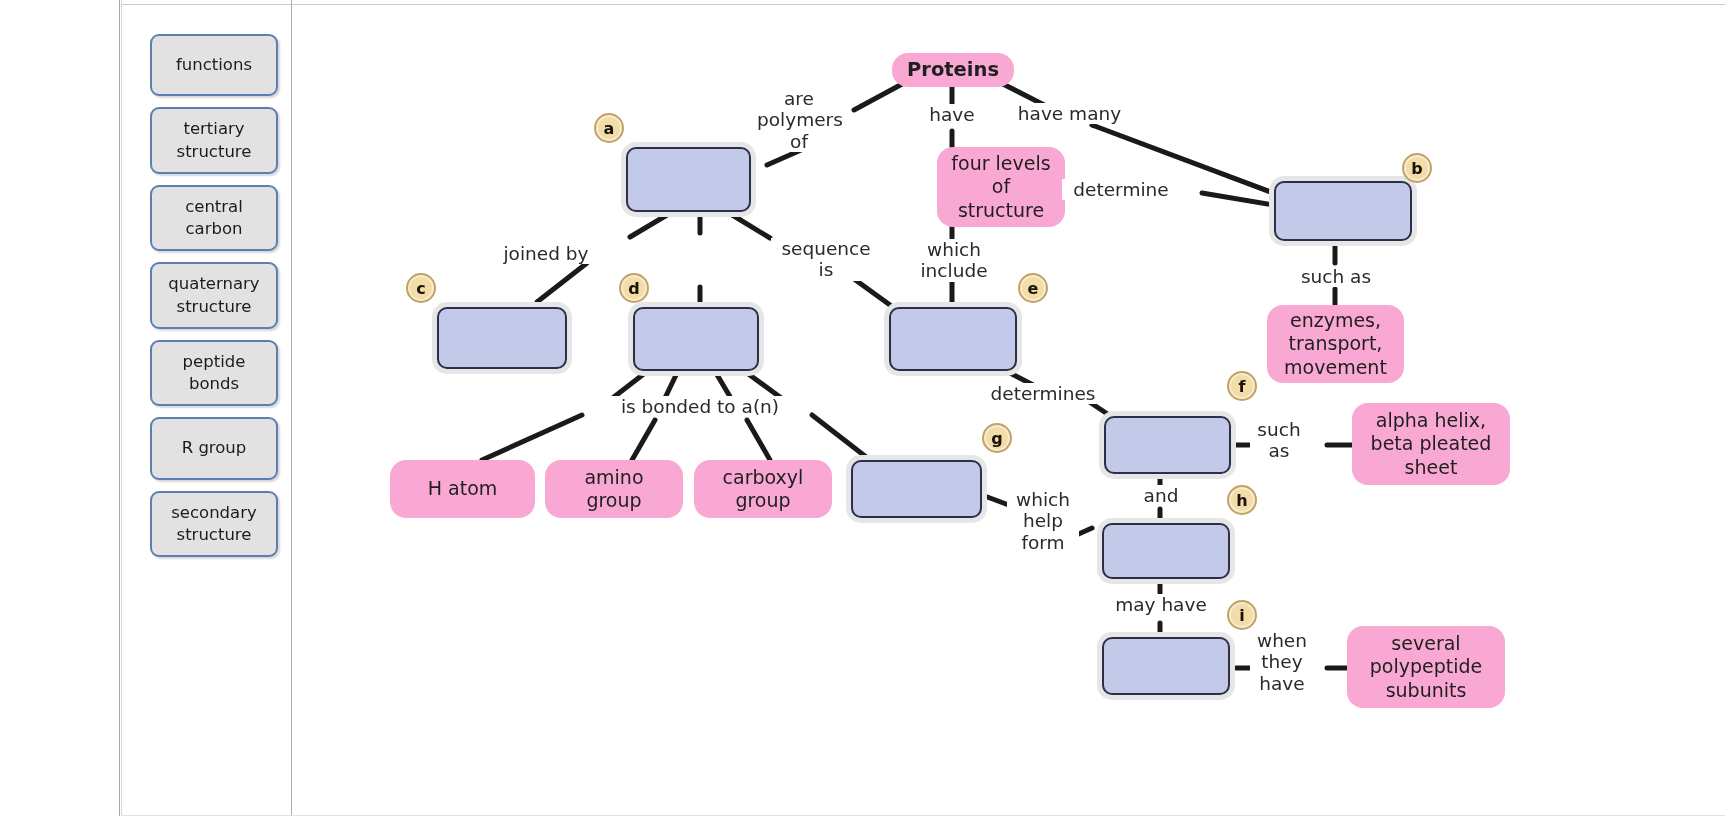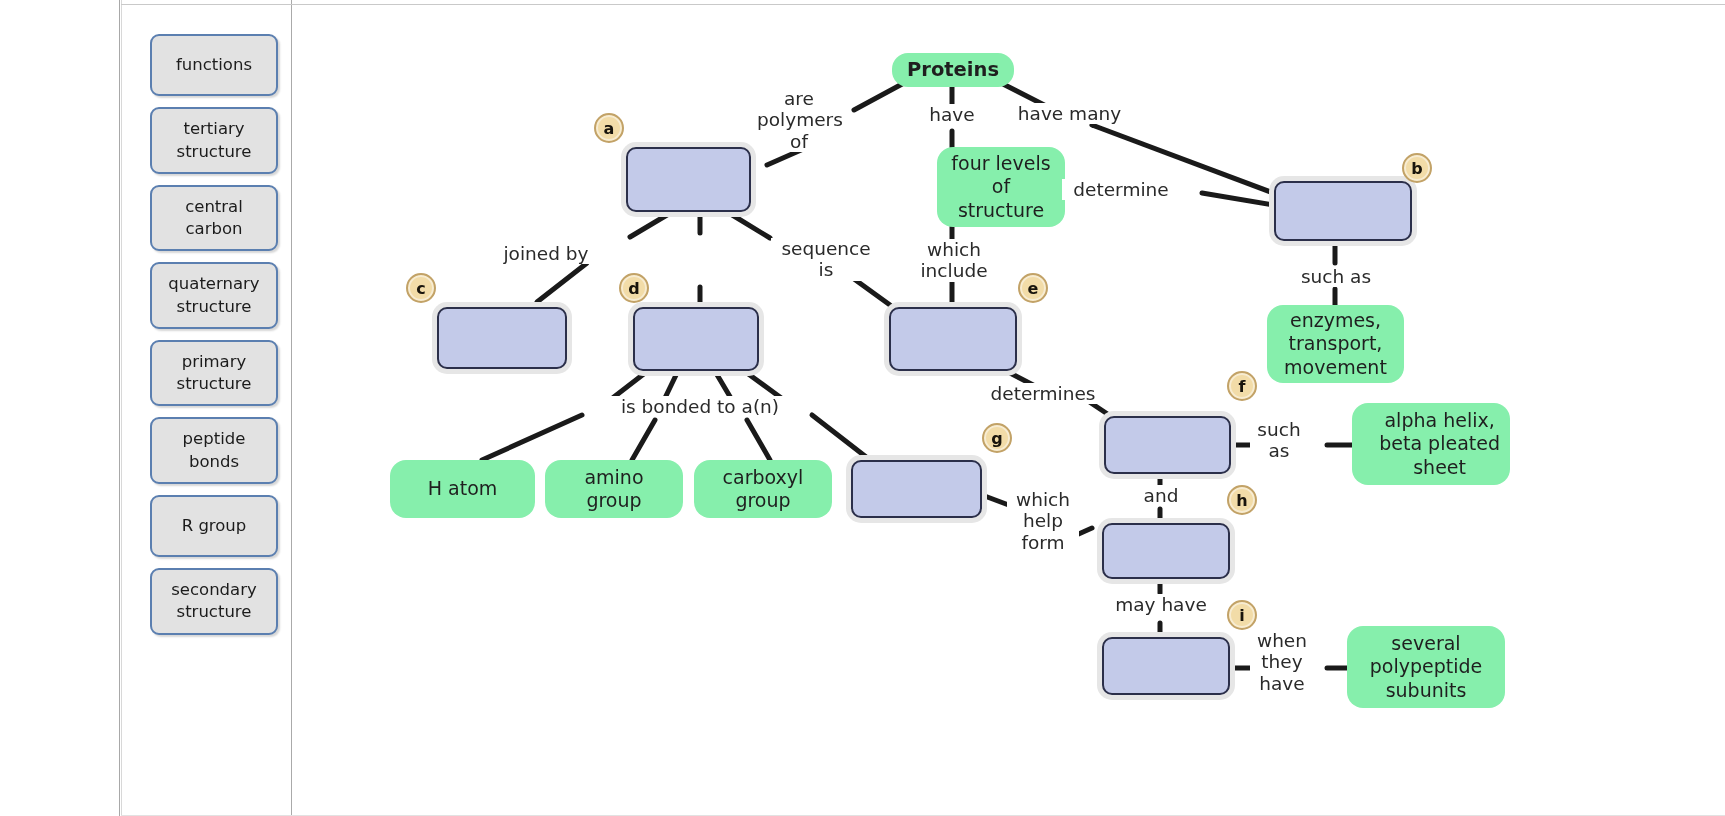--- a/index.html
+++ b/index.html
@@ -77,21 +77,21 @@
     align-items: center;
     justify-content: center;
     text-align: center;
     color: #1f1f1f;
     line-height: 1.22;
     user-select: none;
   }
 
   
   .node.grey {
-    background: #86efac;
+    background: #f9a8d4;
     border-radius: 16px;
     font-size: 19px;
     padding: 6px 10px;
   }
   .node.grey.bold { font-weight: bold; font-size: 19.5px; }
 
   
   .node.blank {
     background: #c3cae9;
     border: 2px solid #2b2f4a;
@@ -138,21 +138,20 @@
   <div class="vrule r2"></div>
   <div class="vrule r3"></div>
   <div class="hrule-top"></div>
   <div class="hrule-bottom"></div>
 
   <div id="wordbank">
     <div class="bank-item one-line"><span>functions</span></div>
     <div class="bank-item"><span>tertiary structure</span></div>
     <div class="bank-item"><span>central carbon</span></div>
     <div class="bank-item"><span>quaternary structure</span></div>
-    <div class="bank-item"><span>primary structure</span></div>
     <div class="bank-item"><span>peptide bonds</span></div>
     <div class="bank-item one-line"><span>R group</span></div>
     <div class="bank-item"><span>secondary structure</span></div>
   </div>
 
   <div id="canvas">
 
     <svg id="edges" viewBox="0 0 1433 810">
       <g stroke="#1a1a1a" stroke-width="5" stroke-linecap="round" fill="none">
 
@@ -235,21 +234,21 @@
     <div class="node grey" style="left:253px;top:455px;width:138px;height:58px;white-space:pre-line;">
       <span>amino
 group</span>
     </div>
 
     <div class="node grey" style="left:402px;top:455px;width:138px;height:58px;white-space:pre-line;">
       <span>carboxyl
 group</span>
     </div>
 
-    <div class="node grey" style="left:1060px;top:398px;width:158px;height:82px;white-space:pre-line;justify-content:flex-end;">
+    <div class="node grey" style="left:1060px;top:398px;width:158px;height:82px;white-space:pre-line;">
       <span>alpha helix,
 beta pleated
 sheet</span>
     </div>
 
     <div class="node grey" style="left:1055px;top:621px;width:158px;height:82px;white-space:pre-line;">
       <span>several
 polypeptide
 subunits</span>
     </div>

